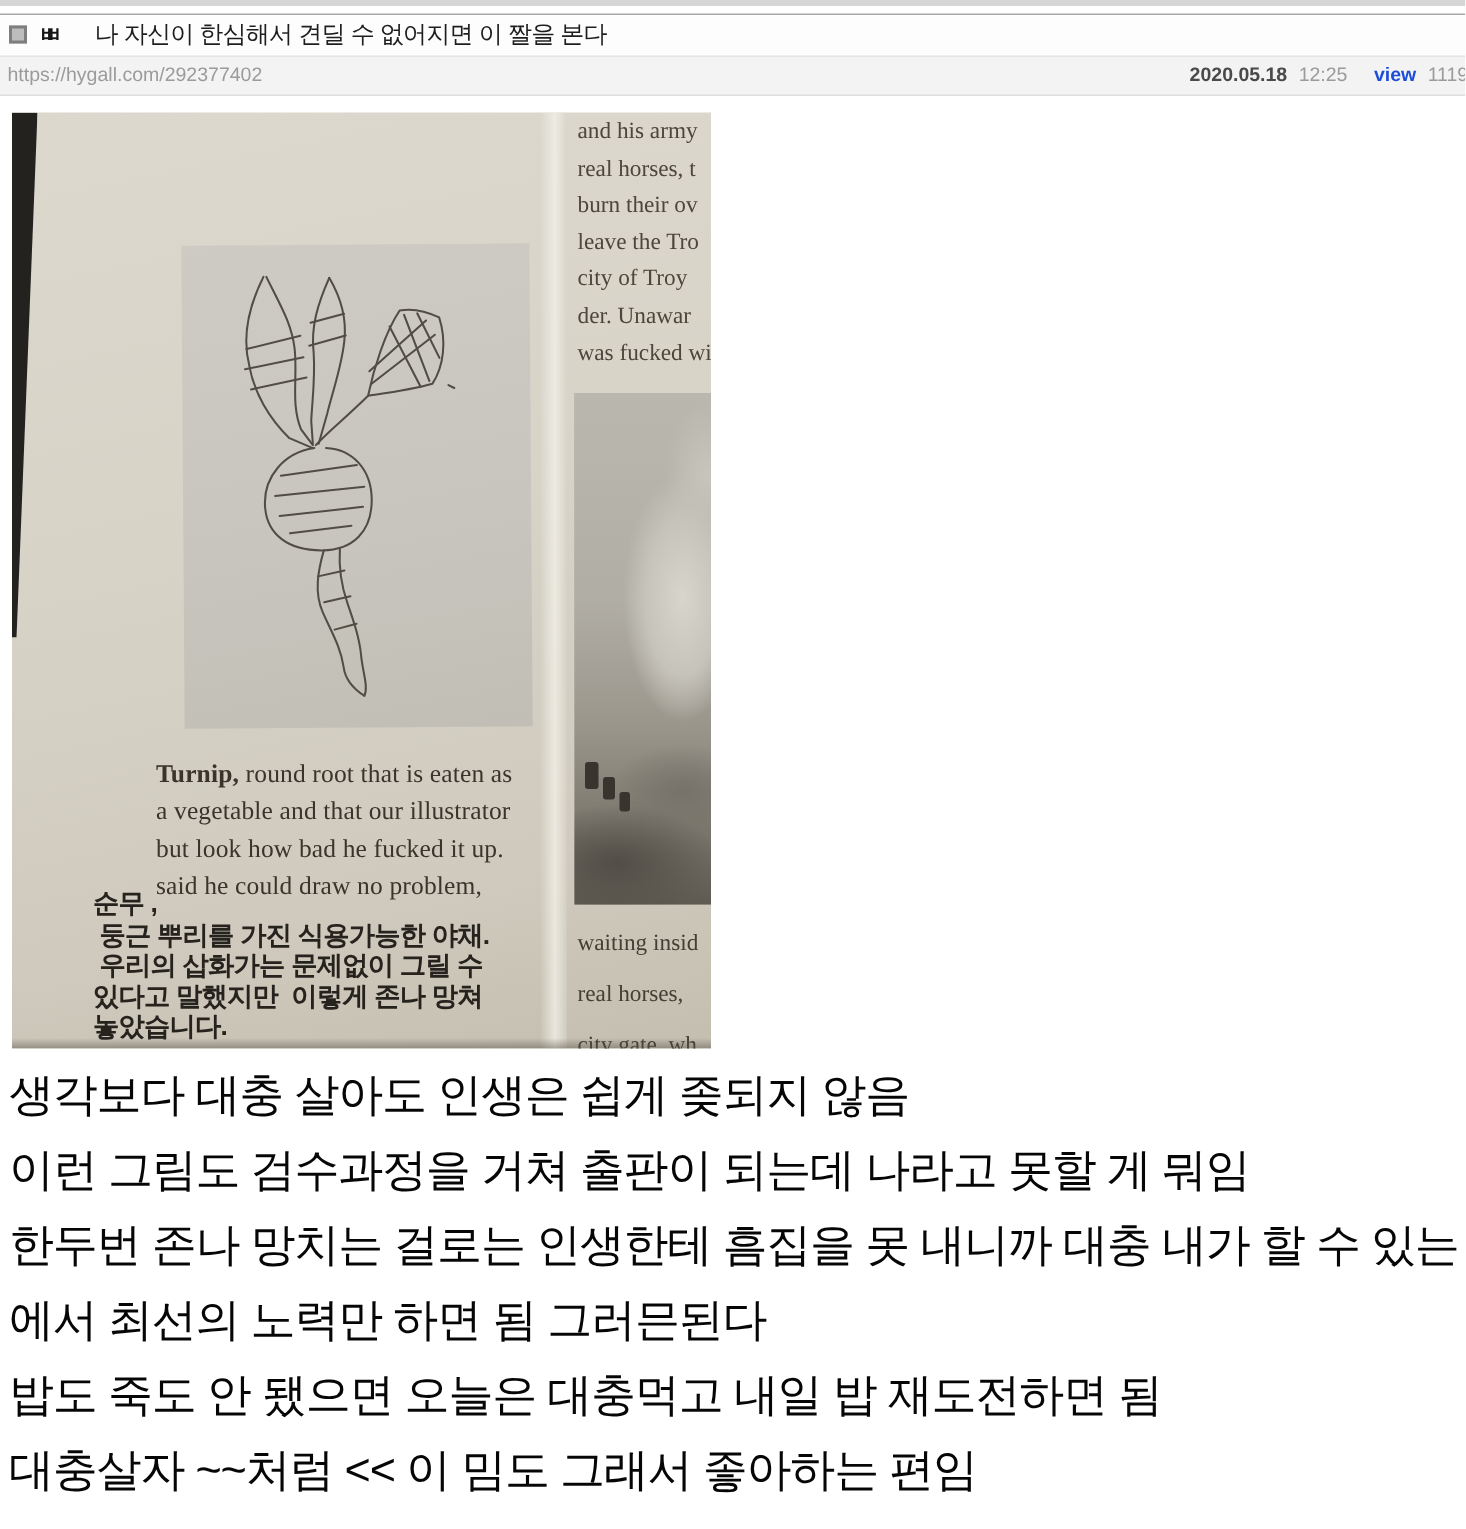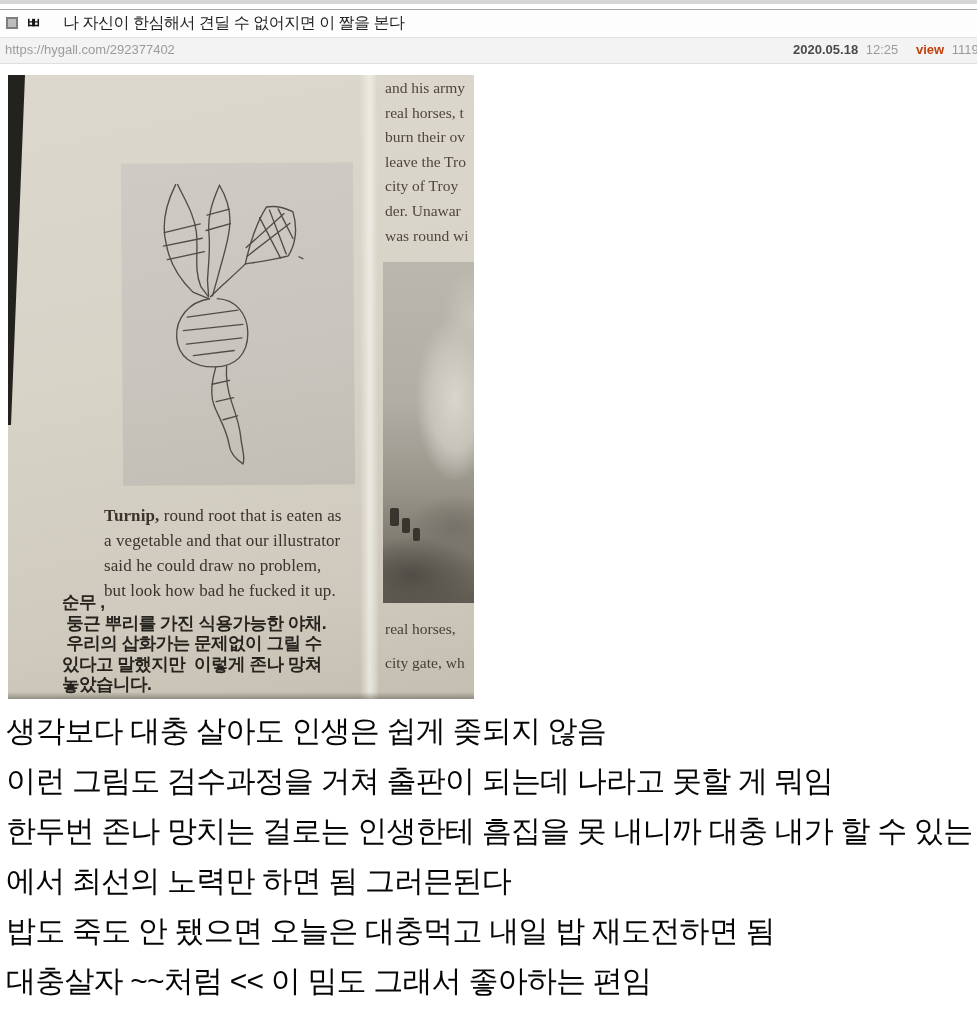--- a/index.html
+++ b/index.html
@@ -13,21 +13,21 @@
             display:flex;align-items:center;}
   .bullet{width:8px;height:8px;background:#bdbdbd;border:2px solid #7e7e7e;margin-left:6px;flex:0 0 auto;}
   .cat{font-size:15px;font-weight:700;color:#161616;margin-left:8px;}
   .title{font-size:16px;font-weight:500;color:#1e1e1e;margin-left:22px;letter-spacing:-0.5px;}
   .infobar{position:absolute;left:0;top:37px;width:100%;height:25px;background:#f3f3f3;
            border-top:1px solid #e3e3e3;border-bottom:1px solid #dedede;overflow:hidden;}
   .url{position:absolute;left:5px;top:4px;font-size:13px;color:#9b9b9b;text-align:center;}
   .meta{position:absolute;right:-9px;top:4px;font-size:13px;white-space:nowrap;}
   .meta .d{font-weight:700;color:#4a4a4a;}
   .meta .t{color:#9b9b9b;margin-left:4px;}
-  .meta .v{font-weight:700;color:#c2410c;margin-left:14px;}
+  .meta .v{font-weight:700;color:#1d4ed8;margin-left:14px;}
   .meta .c{color:#9b9b9b;margin-left:4px;}
 
   
   .photo{position:absolute;left:8px;top:75px;width:466px;height:624px;overflow:hidden;
          background:linear-gradient(168deg,#dcd8cd 0%,#d7d3c7 45%,#cfcabd 80%,#c3beaf 100%);}
   .photo::after{content:"";position:absolute;left:0;bottom:0;width:100%;height:7px;
          background:linear-gradient(180deg,rgba(80,76,68,0) 0%,rgba(80,76,68,.45) 100%);}
   .wedge{position:absolute;left:0;top:0;width:22px;height:360px;background:#23221f;
          clip-path:polygon(0 0,17px 0,3px 350px,0 350px);}
   .edges{position:absolute;left:0;top:0;width:62px;height:100%;
@@ -96,30 +96,31 @@
     <div class="edges"></div>
     <div class="gutter"></div>
 
     <div class="rcol">
       <div class="l">and his army</div>
       <div class="l">real horses, t</div>
       <div class="l">burn their ov</div>
       <div class="l">leave the Tro</div>
       <div class="l">city of Troy</div>
       <div class="l">der. Unawar</div>
-      <div class="l">was round wi</div>
+      <div class="l">was fucked wi</div>
     </div>
 
     <div class="troy">
       <div class="fig fig1"></div>
       <div class="fig fig2"></div>
       <div class="fig fig3"></div>
     </div>
 
     <div class="rcolb">
+      <div class="l">waiting insid</div>
       <div class="l">real horses,</div>
       <div class="l">city gate, wh</div>
     </div>
 
     <div class="illu">
       <svg viewBox="0 0 238 335" preserveAspectRatio="none">
         <g fill="none" stroke="#514d45" stroke-width="1.4" stroke-linecap="round" stroke-linejoin="round">
 
           <path d="M56,22 C46,42 41,64 46,84 C49,102 59,120 73,134 L89,141"></path>
           <path d="M58,22 C67,41 75,54 77,72 C79,92 74,110 81,128 L89,139"></path>
@@ -152,22 +153,22 @@
           <path d="M92,230 L110,226"></path>
             <path d="M96,248 L114,244"></path>
             <path d="M103,267 L118,263"></path>
         </g>
       </svg>
     </div>
 
     <div class="cap">
       <div class="l"><b>Turnip,</b><span> round root that is eaten as</span></div>
       <div class="l">a vegetable and that our illustrator</div>
+      <div class="l">but look how bad he fucked it up.</div>
       <div class="l">said he could draw no problem,</div>
-      <div class="l">but look how bad he fucked it up.</div>
     </div>
 
     <div class="kcap">
       <div class="l">순무 ,</div>
       <div class="l"> 둥근 뿌리를 가진 식용가능한 야채.</div>
       <div class="l"> 우리의 삽화가는 문제없이 그릴 수</div>
       <div class="l">있다고 말했지만  이렇게 존나 망쳐</div>
       <div class="l">놓았습니다.</div>
     </div>
   </div>

